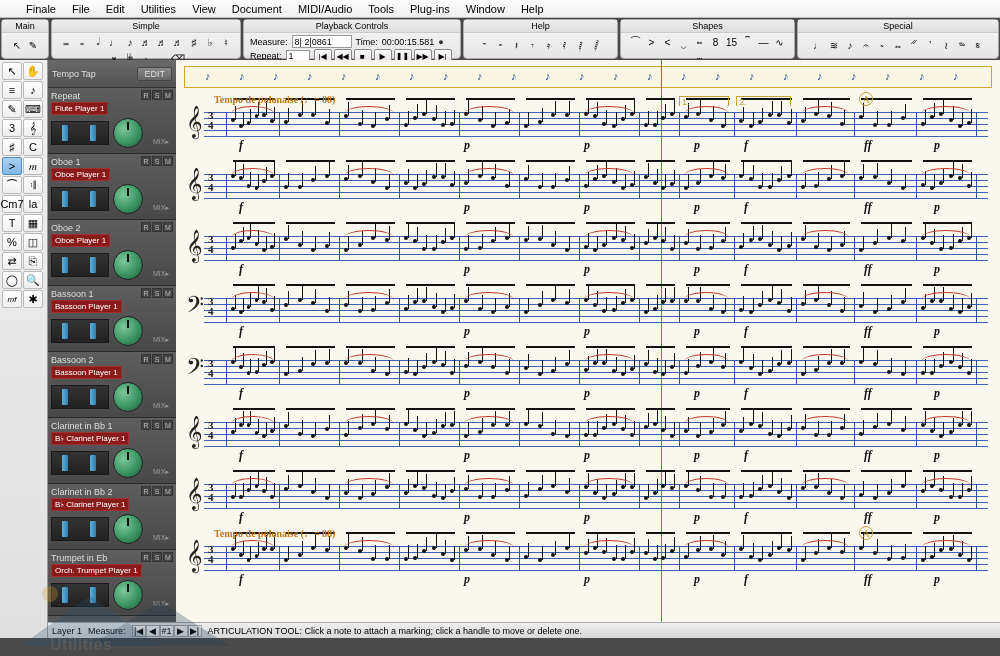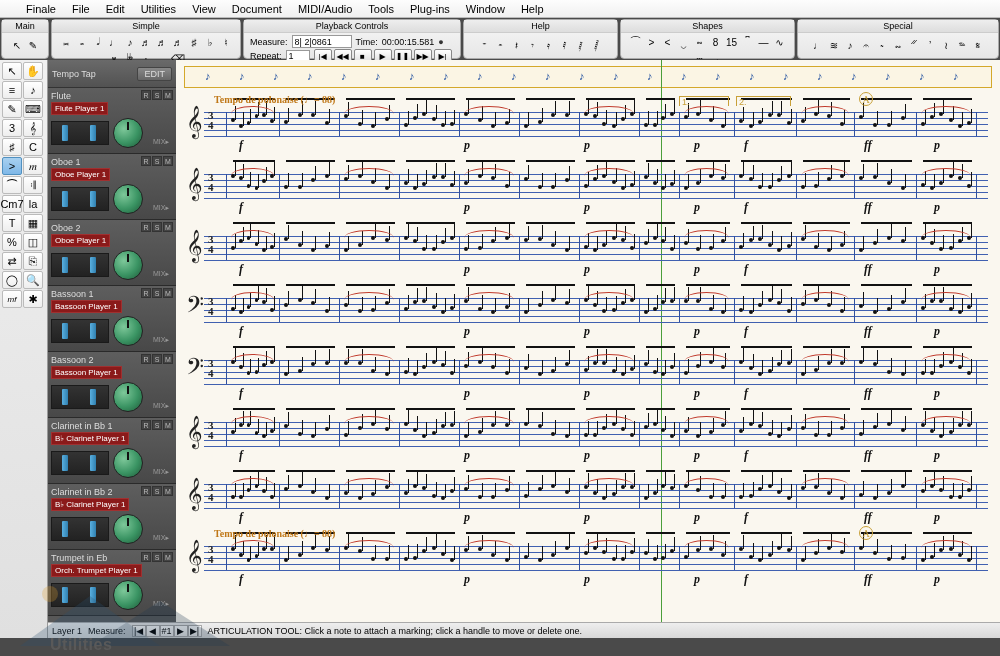--- a/index.html
+++ b/index.html
@@ -261,21 +261,21 @@
   <div class="doc-window">
 
     <div class="doc-body">
 
       <div class="mixer">
         <div class="tempo-tap">
           <span>Tempo Tap</span>
           <span class="edit-btn">EDIT</span>
         </div>
         <div id="channels">
-            <div class="channel"><div><span class="ch-name">Flute</span><div class="ch-rsm">
+            <div class="channel"><div><span class="ch-name">Repeat</span><div class="ch-rsm">
                   <span>R</span>
                   <span>S</span>
                   <span>M</span>
                 </div></div><span class="ch-player">Flute Player 1</span><div class="ch-controls" style="position:relative">
                 <div class="fader">
                   <div class="fader-knob2"></div>
                   <div class="fader-knob"></div>
                 </div>
                 <div class="pan-knob"></div>
                 <span class="mix-label">MIX▸</span>

